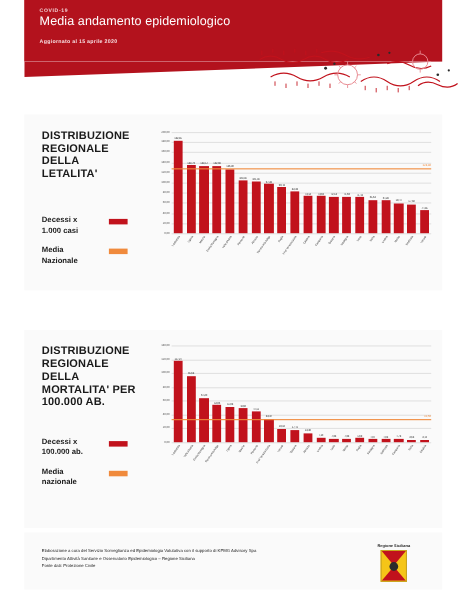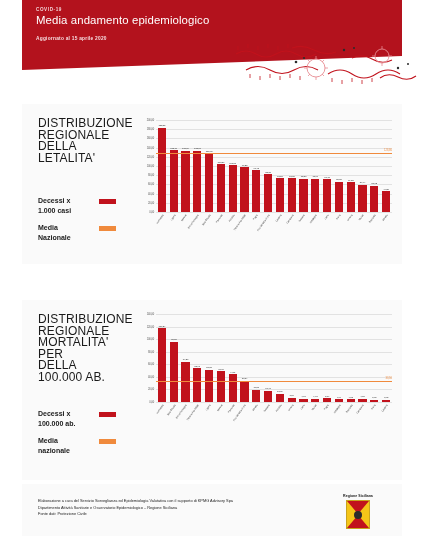--- a/index.html
+++ b/index.html
@@ -33,21 +33,21 @@
     position:absolute;left:232px;top:44px;width:192px;height:46px;z-index:4;
     pointer-events:none;
   }
 
   
   .panel{position:absolute;left:22px;width:380px;background:#fafafa;}
   .panel.p1{top:104px;height:160px;}
   .panel.p2{top:300px;height:180px;}
 
   .side{position:absolute;left:16px;top:14px;width:86px;}
-  .side-title{font-size:12px;font-weight:400;line-height:11.5px;color:#1a1a1a;letter-spacing:.15px;}
+  .side-title{font-size:10px;font-weight:700;line-height:11.5px;color:#1a1a1a;letter-spacing:.15px;}
   .legend{margin-top:32px;}
   .legend-row{display:flex;align-items:flex-start;margin-bottom:8px;}
   .legend-txt{font-size:7px;font-weight:700;line-height:9.5px;color:#1a1a1a;width:58px;}
   .swatch{width:17px;height:5px;margin-top:3px;margin-left:3px;flex:none;}
   .sw-red{background:#c1121c;}
   .sw-orange{background:#f08a3c;}
 
   
   .chart{position:absolute;}
   .chart.c1{left:108px;top:16px;width:262px;height:140px;}
@@ -340,22 +340,22 @@
           </div>
         </div>
     </div>
   </div>
 
   <div class="panel p2">
     <div class="side">
       <div class="side-title">
         <div>DISTRIBUZIONE</div>
         <div>REGIONALE</div>
+        <div>DELLA</div>
         <div>MORTALITA' PER</div>
-        <div>DELLA</div>
         <div>100.000 AB.</div>
       </div>
       <div class="legend" style="margin-top:26px">
         <div class="legend-row">
           <div class="legend-txt">
             <div>Decessi x</div>
             <div>100.000 ab.</div>
           </div>
           <div class="swatch sw-red"></div>
         </div>

